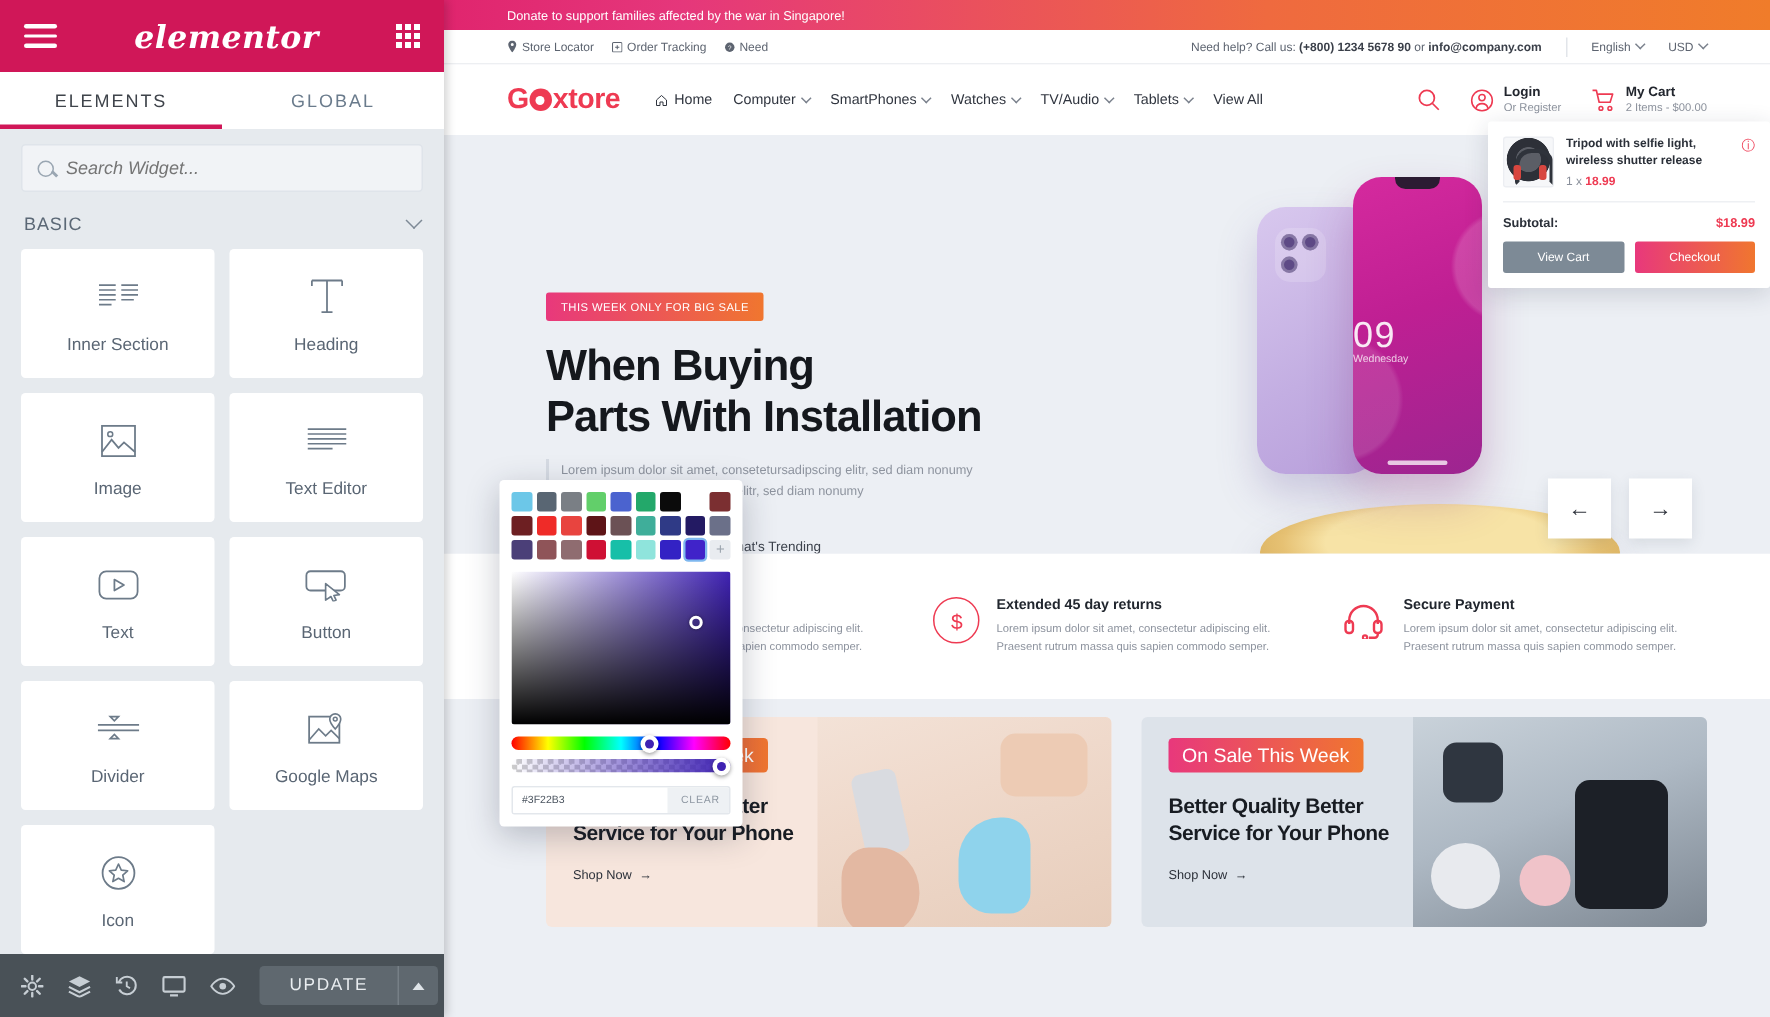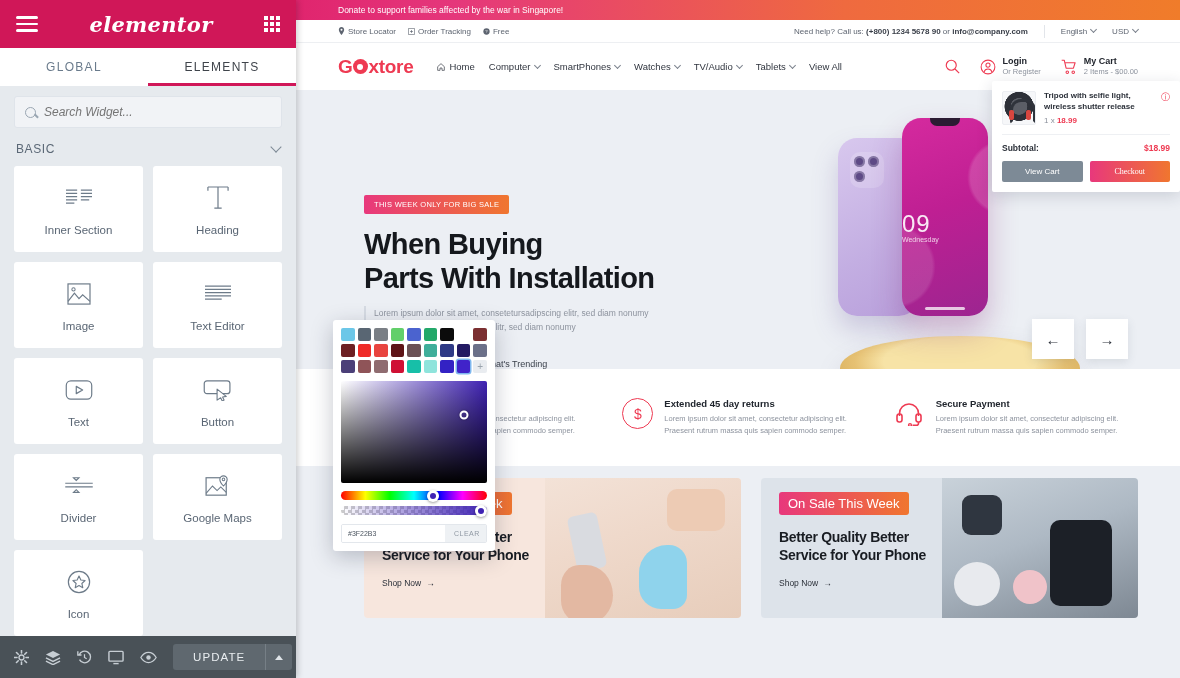--- a/index.html
+++ b/index.html
@@ -80,21 +80,21 @@
   .cart-thumb:before { content: ""; position: absolute; left: 7px; top: 7px; width: 20px; height: 19px; border: 3px solid #2f333b; border-bottom-color: transparent; border-radius: 11px 11px 3px 3px; }
   .cart-thumb:after { content: ""; position: absolute; left: 6px; top: 18px; width: 5px; height: 10px; background: #d8463f; border-radius: 2px; box-shadow: 17px 0 0 #d8463f; }
   .cart-name { font-size: 8px; color: #2b3039; line-height: 1.35; font-weight: 600; }
   .cart-qty { font-size: 8px; color: #8a909b; margin-top: 3px; }
   .cart-qty b { color: #ee3a52; }
   .cart-x { margin-left: auto; color: #ee3a52; font-size: 9px; cursor: pointer; flex: none; }
   .cart-sub { display: flex; align-items: center; border-top: 1px solid #eef0f3; margin-top: 9px; padding-top: 8px; font-size: 8.5px; font-weight: 700; color: #2b3039; }
   .cart-sub .amt { margin-left: auto; color: #ee3a52; }
   .cart-btns { display: flex; gap: 7px; margin-top: 8px; }
   .btn-grey { flex: 1; background: #7d8a96; color: #fff; text-align: center; padding: 6px 0; border-radius: 2px; font-size: 8px; cursor: pointer; }
-  .btn-grad { flex: 1; background: linear-gradient(90deg,#e8387c,#f0762f); color: #fff; text-align: center; padding: 6px 0; border-radius: 2px; font-size: 8px; cursor: pointer; font-family: Liberation Serif, serif; }
+  .btn-grad { flex: 1; background: linear-gradient(90deg,#e8387c,#f0762f); color: #fff; text-align: center; padding: 6px 0; border-radius: 2px; font-size: 8px; cursor: pointer; }
 
   
   .hero { position: relative; height: 279px; background: #eceff4; overflow: hidden; }
   .hero-copy { position: absolute; left: 68px; top: 105px; width: 340px; }
   .badge { display: inline-block; background: linear-gradient(90deg,#e8387c,#f0762f); color: #fff; font-size: 7.5px; padding: 5px 10px; border-radius: 2px; letter-spacing: .3px; }
   .hero h1 { font-size: 29px; line-height: 1.17; color: #15181d; letter-spacing: -.6px; margin-top: 14px; font-weight: 700; }
   .hero p { border-left: 2px solid #d6dbe3; padding-left: 8px; margin-top: 10px; font-size: 8.5px; line-height: 1.7; color: #8d939e; }
   .hero-actions { display: flex; align-items: center; gap: 14px; margin-top: 16px; }
   .shop-btn { background: linear-gradient(90deg,#e8387c,#f0762f); color: #fff; font-size: 9px; padding: 8px 16px; border-radius: 3px; cursor: pointer; }
   .play-wrap { display: flex; align-items: center; gap: 8px; cursor: pointer; }
@@ -191,21 +191,21 @@
               <rect x="0.5" y="0.5" width="9" height="9" rx="1" fill="none" stroke="#5d6470"></rect>
               <path d="M3 5h4M5 3v4" stroke="#5d6470" stroke-width="1"></path>
             </svg>
           <b style="font-weight:400">Order Tracking</b>
         </span>
         <span>
           <svg width="7" height="7" viewBox="0 0 10 10">
               <circle cx="5" cy="5" r="4.5" fill="#5d6470"></circle>
               <text x="5" y="7.4" font-size="6" fill="#fff" text-anchor="middle" font-family="sans-serif">?</text>
             </svg>
-          <b style="font-weight:400">Free</b>
+          <b style="font-weight:400">Need</b>
         </span>
       </div>
       <div class="util-right">
         <span>
           <span>Need help? Call us:</span>
           <b>(+800) 1234 5678 90</b>
           <span>or</span>
           <b>info@company.com</b>
         </span>
         <i class="sep"></i>
@@ -449,22 +449,22 @@
           <i></i>
           <i></i>
           <i></i>
           <i></i>
           <i></i>
           <i></i>
         </span>
     </div>
 
     <div class="tabs">
+      <div class="tab active">ELEMENTS</div>
       <div class="tab">GLOBAL</div>
-      <div class="tab active">ELEMENTS</div>
     </div>
 
     <div class="panel-body">
       <div class="search-wrap">
         <div class="search-box">
           <span class="mag"></span>
           <input type="text" placeholder="Search Widget..." style="">
         </div>
       </div>
 

